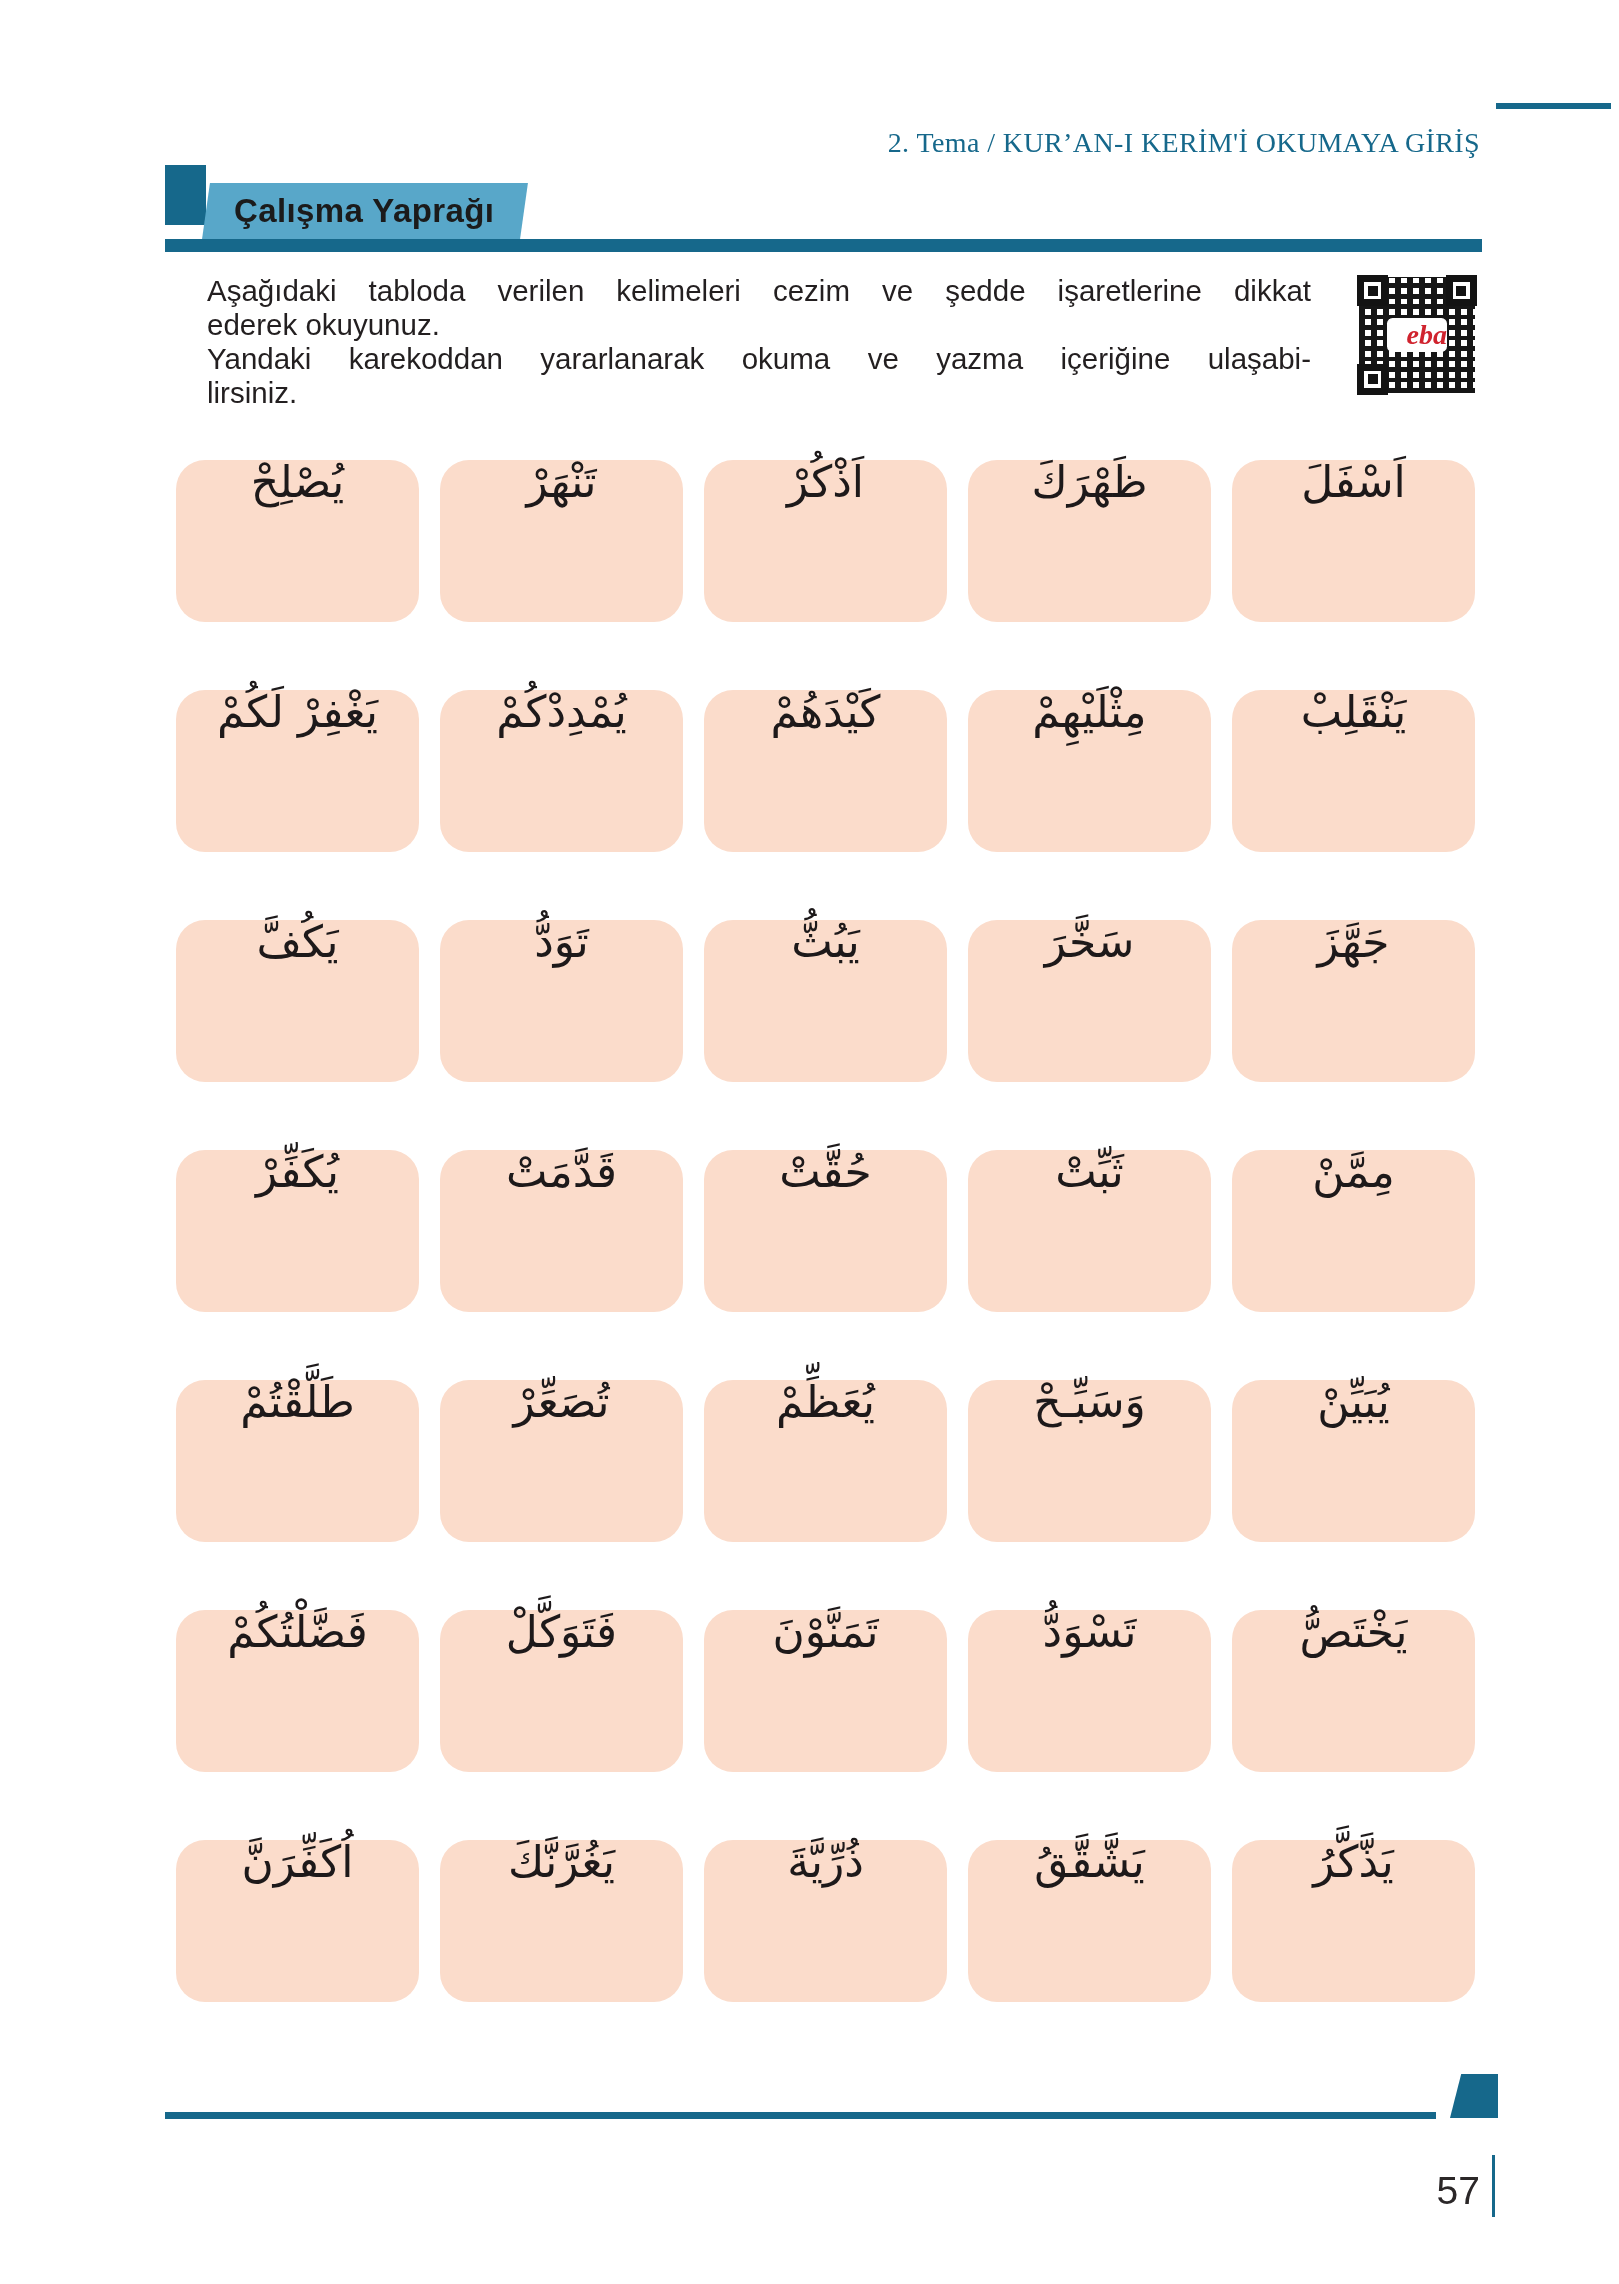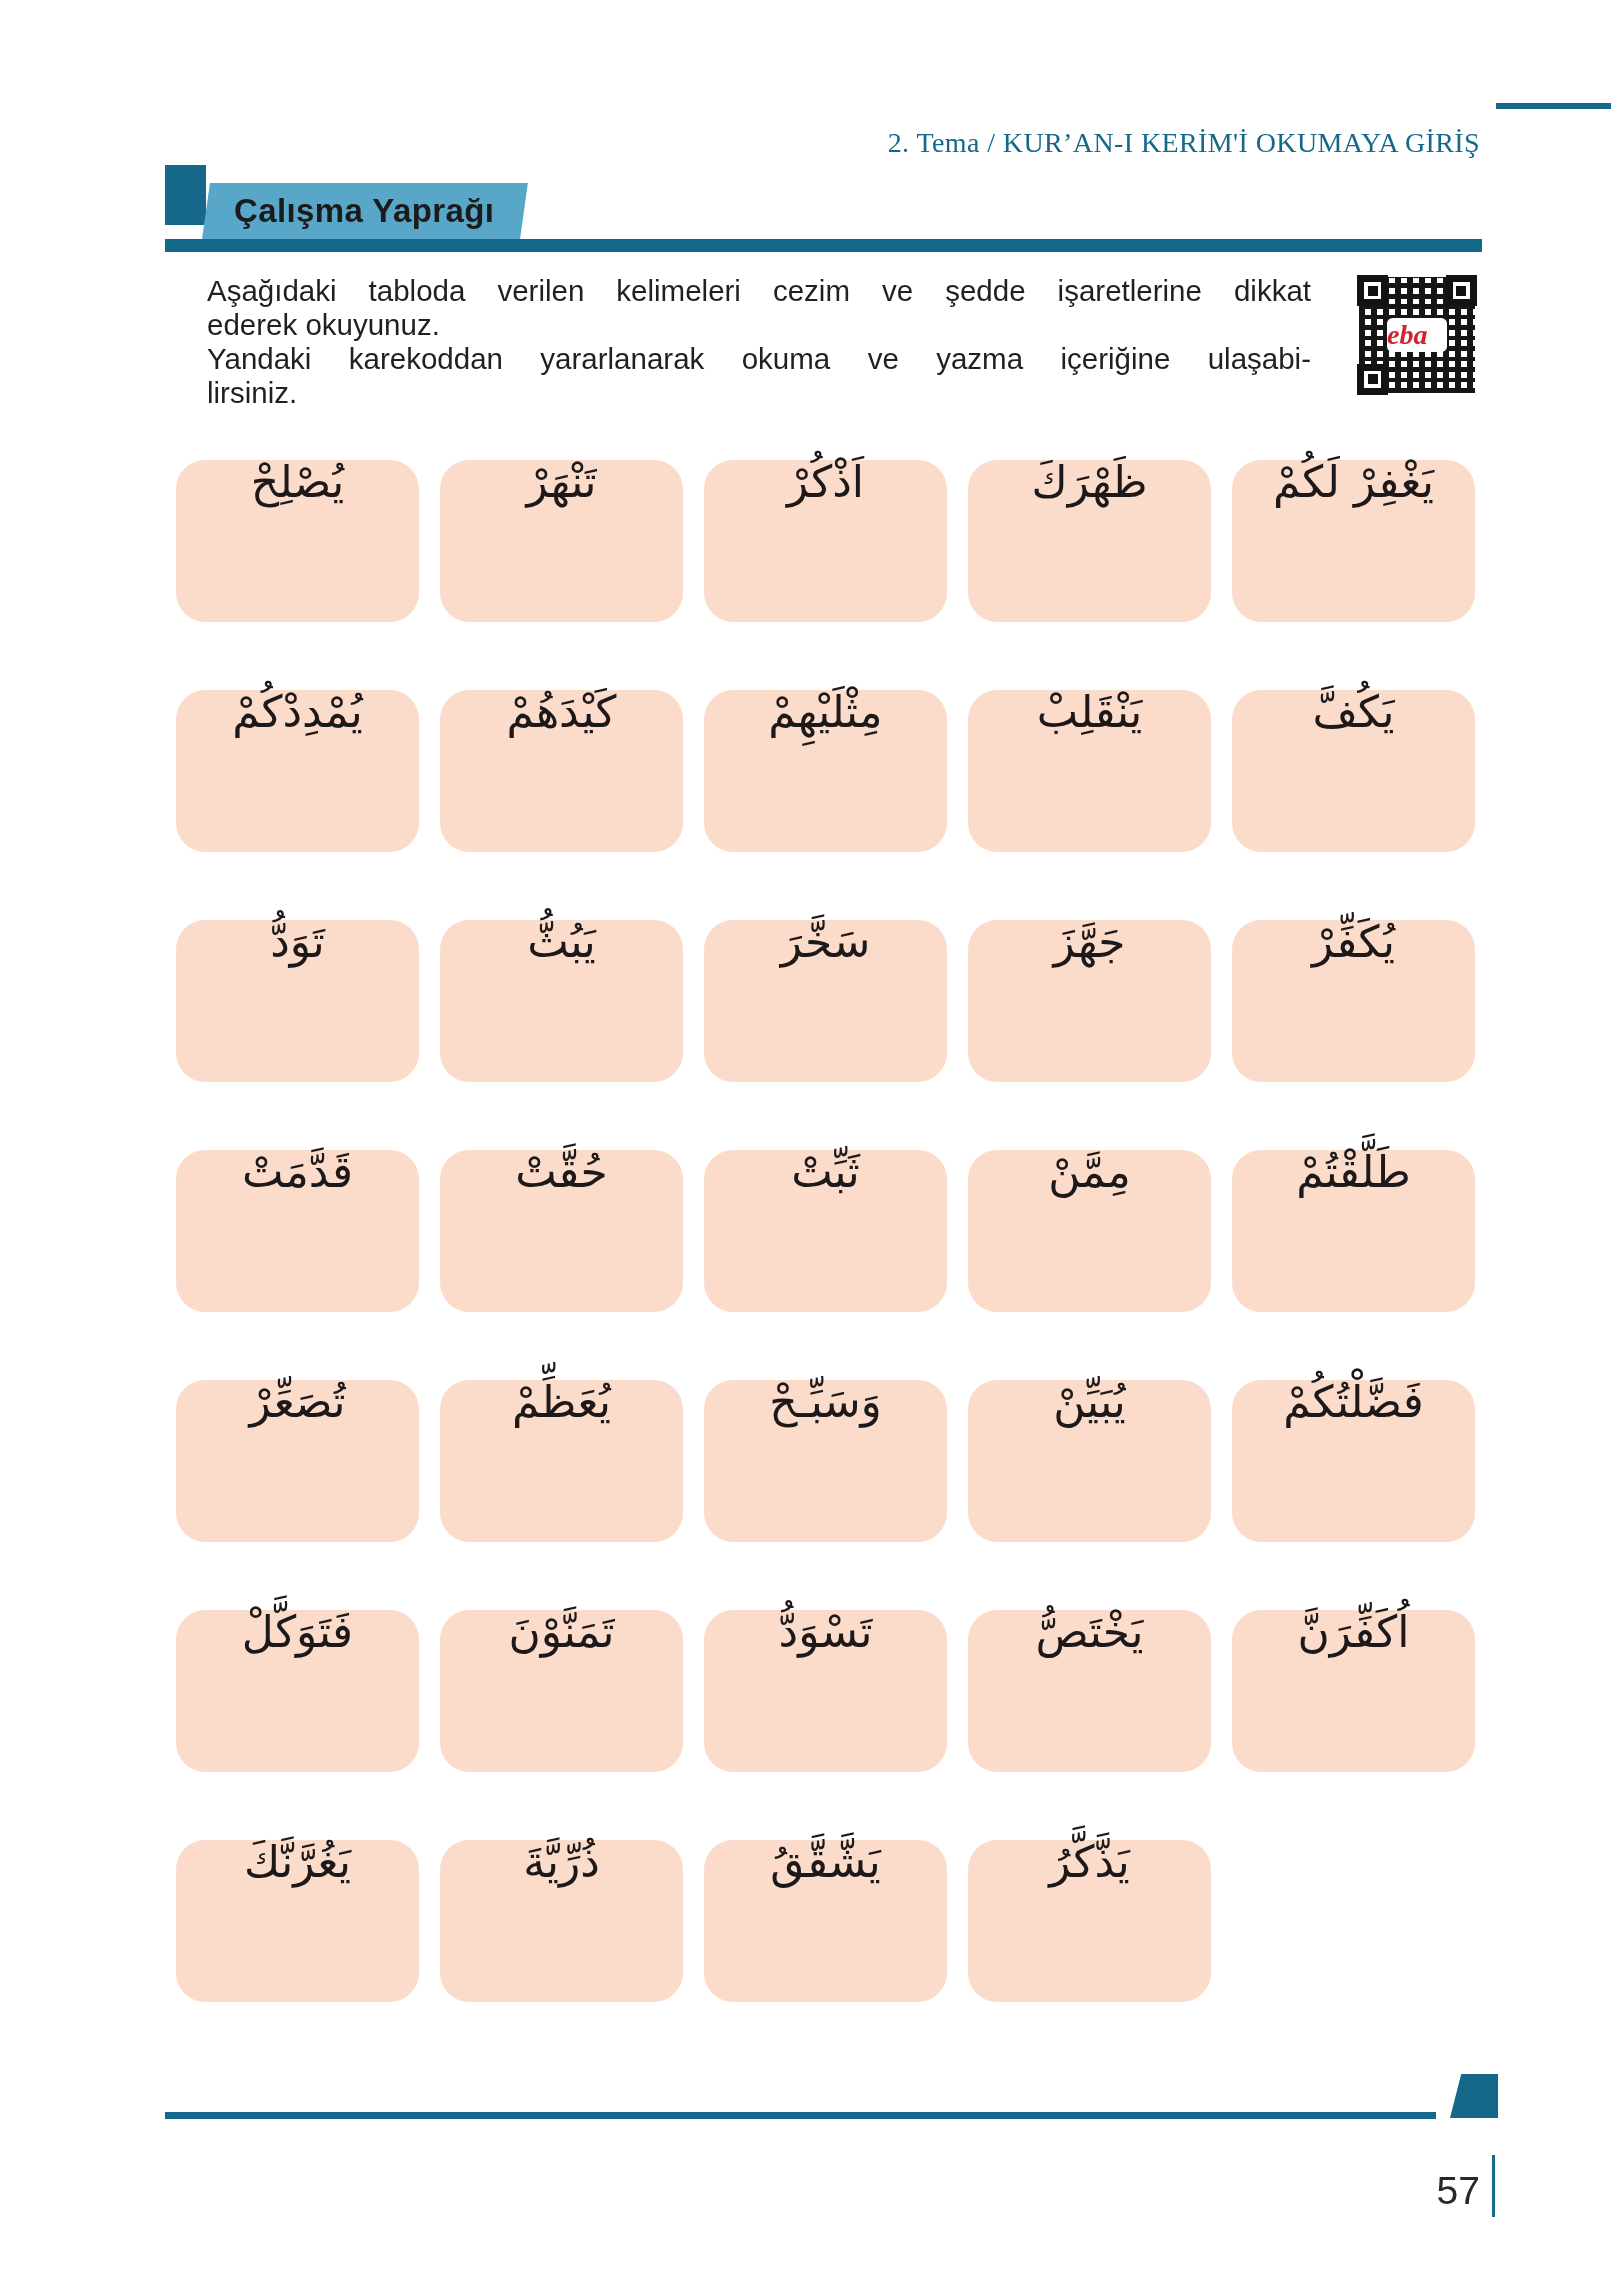--- a/index.html
+++ b/index.html
@@ -82,21 +82,21 @@
   .finder::before{
     content:"";position:absolute;inset:3.5px;background:#131313;
   }
   .finder.tl{left:4.2px;top:4.2px;}
   .finder.tr{right:4.2px;top:4.2px;}
   .finder.bl{left:4.2px;bottom:4.2px;}
   .qr-logo-plate{
     position:absolute;left:50%;top:50%;width:60px;height:34px;
     transform:translate(-50%,-50%);
     background:#ffffff;border-radius:5.6px;
-    display:flex;align-items:center;justify-content:flex-start;
+    display:flex;align-items:center;justify-content:flex-end;
   }
   .qr-logo{
     font-family:"Liberation Serif",serif;
     font-style:italic;font-weight:bold;
     font-size:28px;color:var(--red);line-height:1;
   }
 
   
   .grid{
     position:absolute;left:176px;top:460px;width:1297px;
@@ -176,20 +176,23 @@
       </div>
     <div class="cell">
         <span class="word" dir="rtl">تَنْهَرْ</span>
       </div>
     <div class="cell">
         <span class="word" dir="rtl">اَذْكُرْ</span>
       </div>
     <div class="cell">
         <span class="word" dir="rtl">ظَهْرَكَ</span>
       </div>
+    <div class="cell">
+        <span class="word" dir="rtl">اَسْفَلَ</span>
+      </div>
 
     <div class="cell">
         <span class="word" dir="rtl">يَغْفِرْ لَكُمْ</span>
       </div>
     <div class="cell">
         <span class="word" dir="rtl">يُمْدِدْكُمْ</span>
       </div>
     <div class="cell">
         <span class="word" dir="rtl">كَيْدَهُمْ</span>
       </div>

